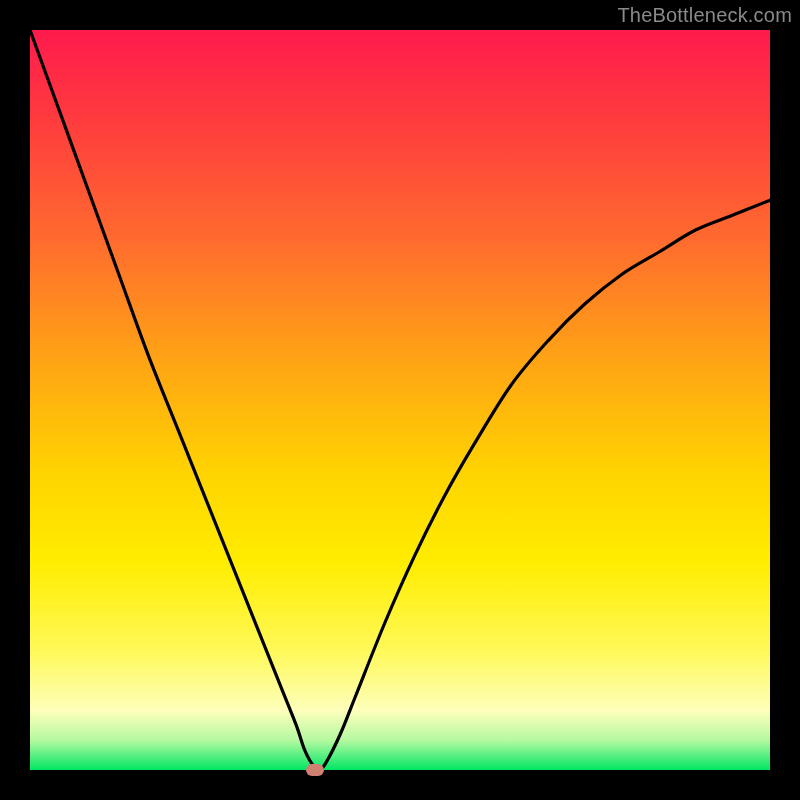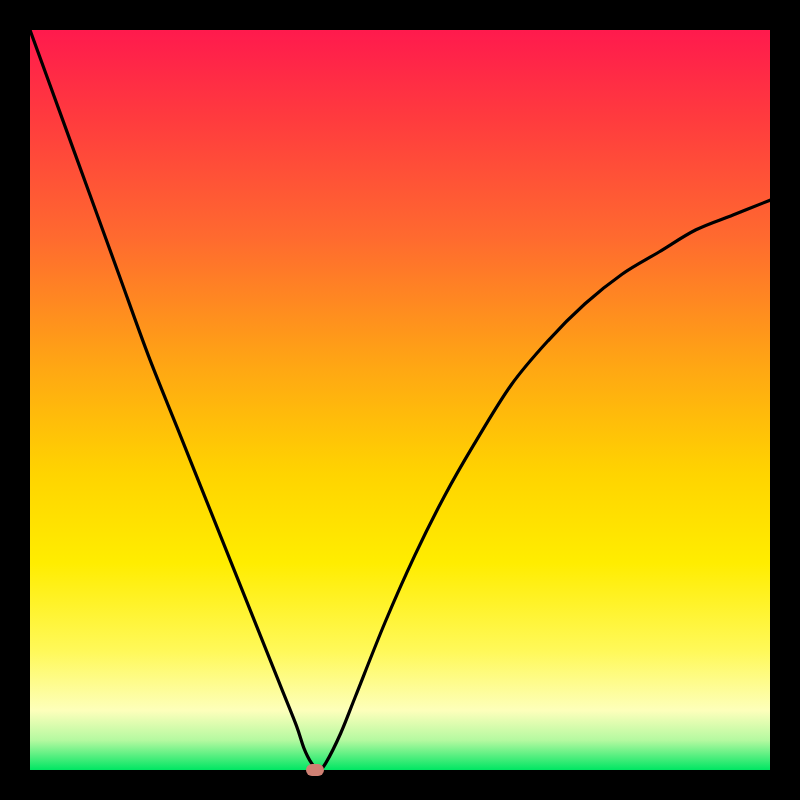--- a/index.html
+++ b/index.html
@@ -61,19 +61,20 @@
     color: #8a8a8a;
     font-size: 20px;
     letter-spacing: 0.2px;
     user-select: none;
   }
 </style>
 </head>
 <body>
 
 <div class="frame">
+  <div class="watermark">TheBottleneck.com</div>
   <div class="plot">
     <svg class="curve" viewBox="0 0 740 740" preserveAspectRatio="none">
       <path id="curve-path" fill="none" stroke="#000" stroke-width="3.2" stroke-linecap="round" stroke-linejoin="round" d="M 0.00 0.00 C 4.93 13.57, 19.73 54.27, 29.60 81.40 C 39.47 108.53, 49.33 135.67, 59.20 162.80 C 69.07 189.93, 78.93 217.07, 88.80 244.20 C 98.67 271.33, 108.53 299.70, 118.40 325.60 C 128.27 351.50, 138.13 374.93, 148.00 399.60 C 157.87 424.27, 167.73 448.93, 177.60 473.60 C 187.47 498.27, 197.33 522.93, 207.20 547.60 C 217.07 572.27, 229.40 603.10, 236.80 621.60 C 244.20 640.10, 246.67 646.27, 251.60 658.60 C 256.53 670.93, 262.70 685.73, 266.40 695.60 C 270.10 705.47, 271.33 711.63, 273.80 717.80 C 276.27 723.97, 278.73 728.90, 281.20 732.60 C 283.67 736.30, 286.13 740.00, 288.60 740.00 C 291.07 740.00, 292.30 738.77, 296.00 732.60 C 299.70 726.43, 305.87 714.10, 310.80 703.00 C 315.73 691.90, 318.20 684.50, 325.60 666.00 C 333.00 647.50, 345.33 615.43, 355.20 592.00 C 365.07 568.57, 374.93 546.37, 384.80 525.40 C 394.67 504.43, 404.53 484.70, 414.40 466.20 C 424.27 447.70, 432.90 432.90, 444.00 414.40 C 455.10 395.90, 468.67 372.47, 481.00 355.20 C 493.33 337.93, 505.67 324.37, 518.00 310.80 C 530.33 297.23, 542.67 284.90, 555.00 273.80 C 567.33 262.70, 579.67 252.83, 592.00 244.20 C 604.33 235.57, 616.67 229.40, 629.00 222.00 C 641.33 214.60, 653.67 205.97, 666.00 199.80 C 678.33 193.63, 690.67 189.93, 703.00 185.00 C 715.33 180.07, 733.83 172.67, 740.00 170.20"></path>
     </svg>
     <div id="marker-dot" class="dot" style="left: 284.9px; top: 740px;"></div>
   </div>
 </div>
 
 </body></html>

